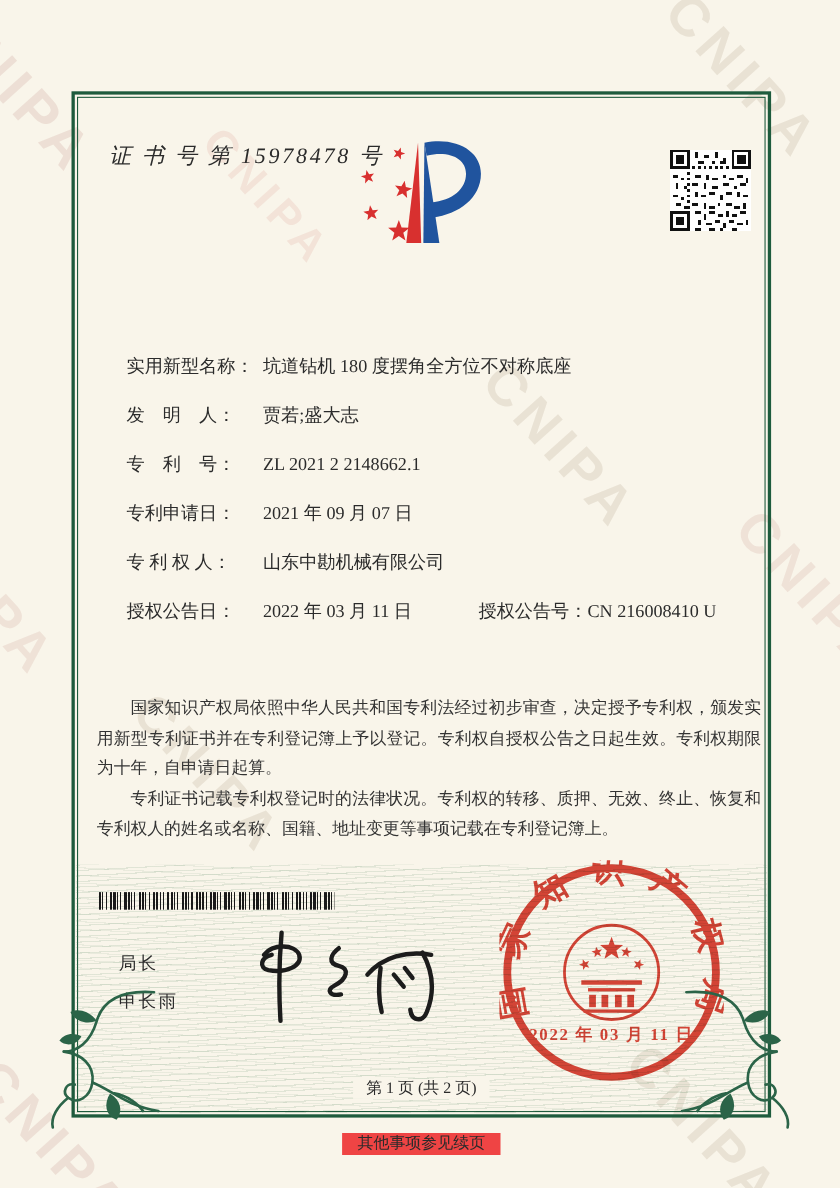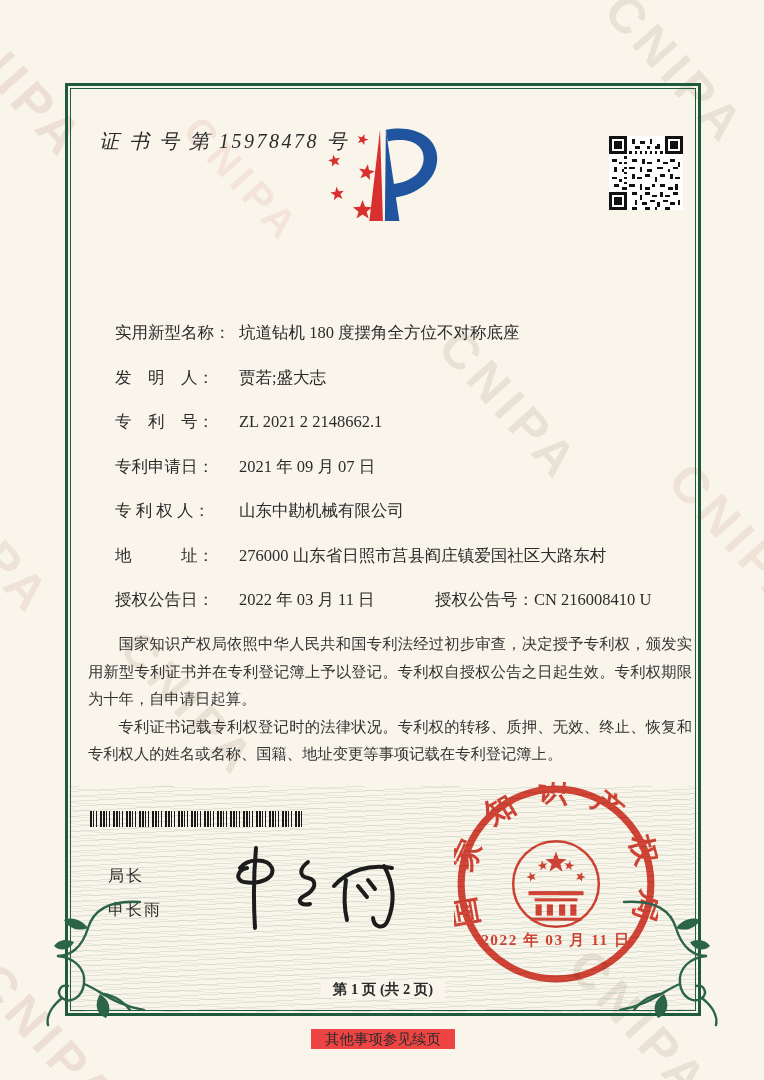--- a/index.html
+++ b/index.html
@@ -71,21 +71,21 @@
   .signer-name  { position:absolute; left:108px; top:900px; font-size:16px; letter-spacing:2px; }
   .signature { position:absolute; left:216px; top:838px; }
 
   .seal { position:absolute; left:454px; top:782px; mix-blend-mode:multiply; opacity:0.93; }
   .seal-ring-text { font-size:29px; font-weight:bold; letter-spacing:21px; fill:#d5392b;
                     font-family:"Liberation Serif","DejaVu Serif",serif; }
   .seal-date { font-size:15px; fill:#d5392b; letter-spacing:1.5px; font-weight:bold;
                font-family:"Liberation Serif","DejaVu Serif",serif; }
 
   .page-number { position:absolute; left:65px; top:980px; width:636px; text-align:center;
-                 font-size:14.5px;font-weight:bold; }
+                 font-size:14.5px; }
   .page-number span { background:#f9f5ea; padding:1px 12px; }
   .footer-note { position:absolute; left:65px; top:1030px; width:636px; text-align:center;
                  font-size:14.5px; }
   .footer-note span { background:#ef4444; padding:2px 14px; }
 
   .ornament { position:absolute; }
   .orn-left { left:30px; top:898px; }
   .orn-right { left:614px; top:898px; transform:scaleX(-1); }
 </style>
 </head>
@@ -163,23 +163,20 @@
     <div class="frow">
       <span class="flabel">专　利　号：</span><span>ZL 2021 2 2148662.1</span>
     </div>
     <div class="frow">
       <span class="flabel">专利申请日：</span><span>2021 年 09 月 07 日</span>
     </div>
     <div class="frow">
       <span class="flabel">专 利 权 人：</span><span>山东中勘机械有限公司</span>
     </div>
     <div class="frow">
-      <span class="flabel">地　　　址：</span><span>276000 山东省日照市莒县阎庄镇爱国社区大路东村</span>
-    </div>
-    <div class="frow">
       <span>
         <span class="flabel">授权公告日：</span><span>2022 年 03 月 11 日</span>
       </span>
       <span class="fpair2">
         <span>授权公告号：</span><span>CN 216008410 U</span>
       </span>
     </div>
   </div>
 
   <div class="paras">

